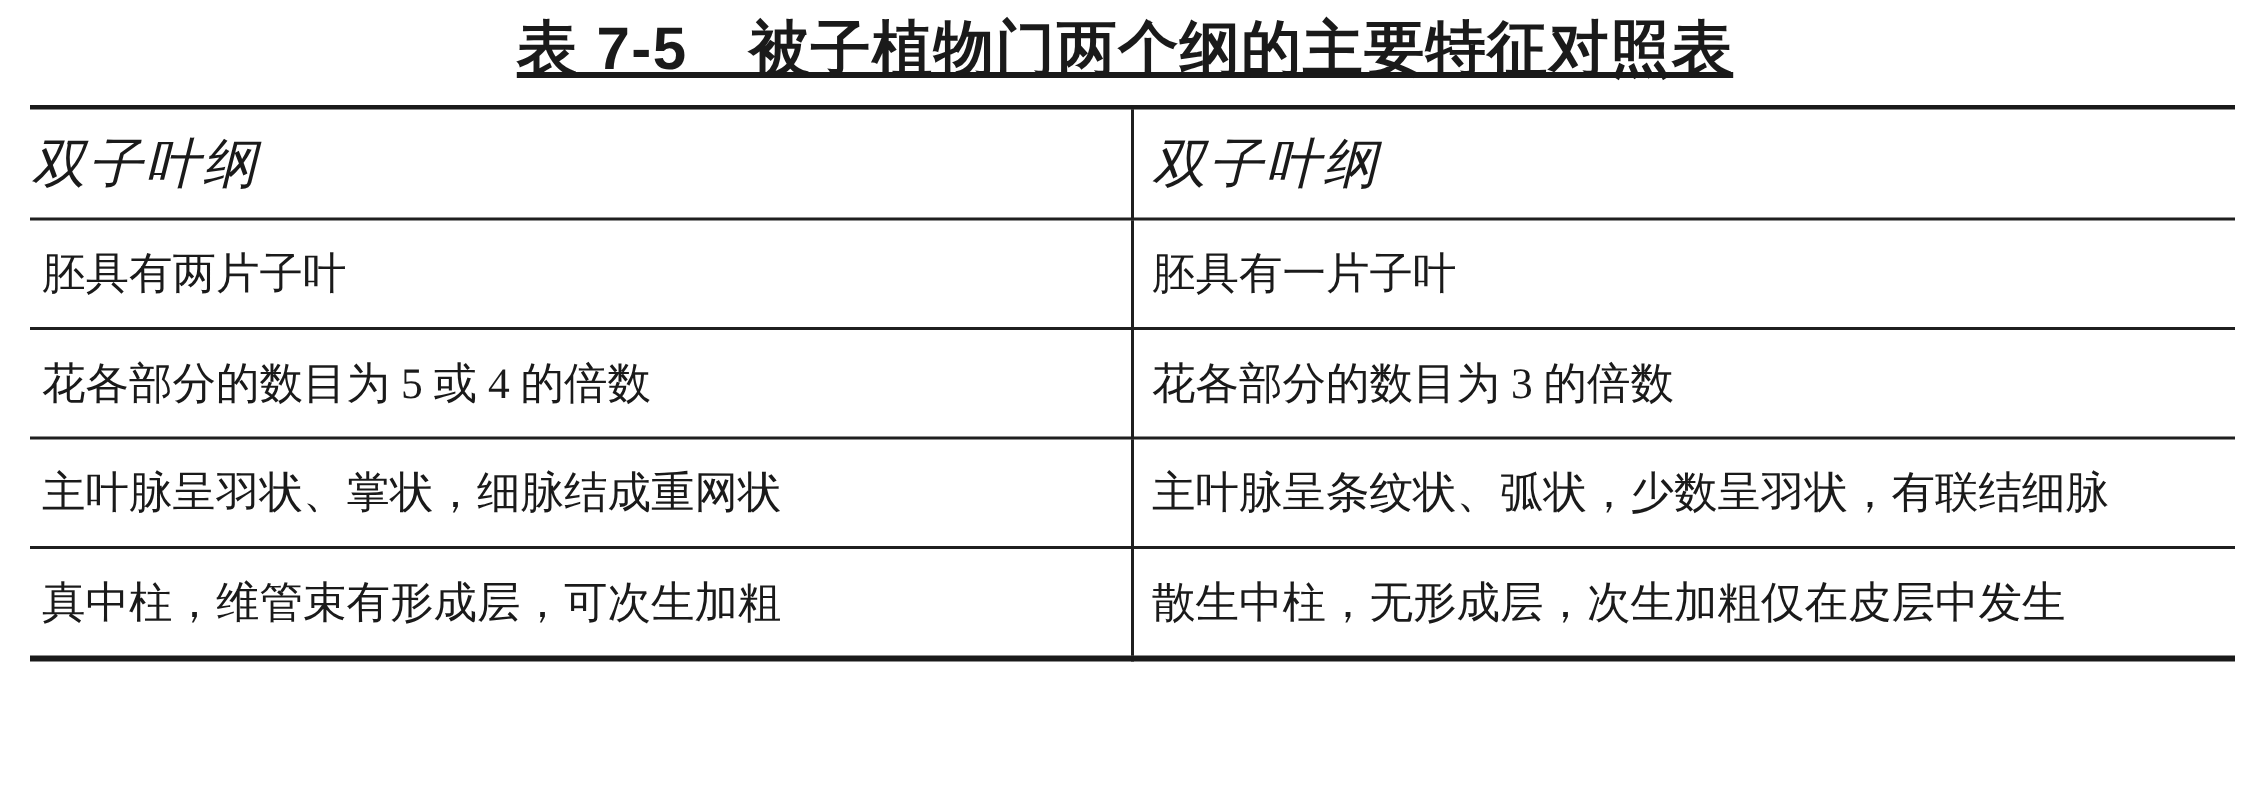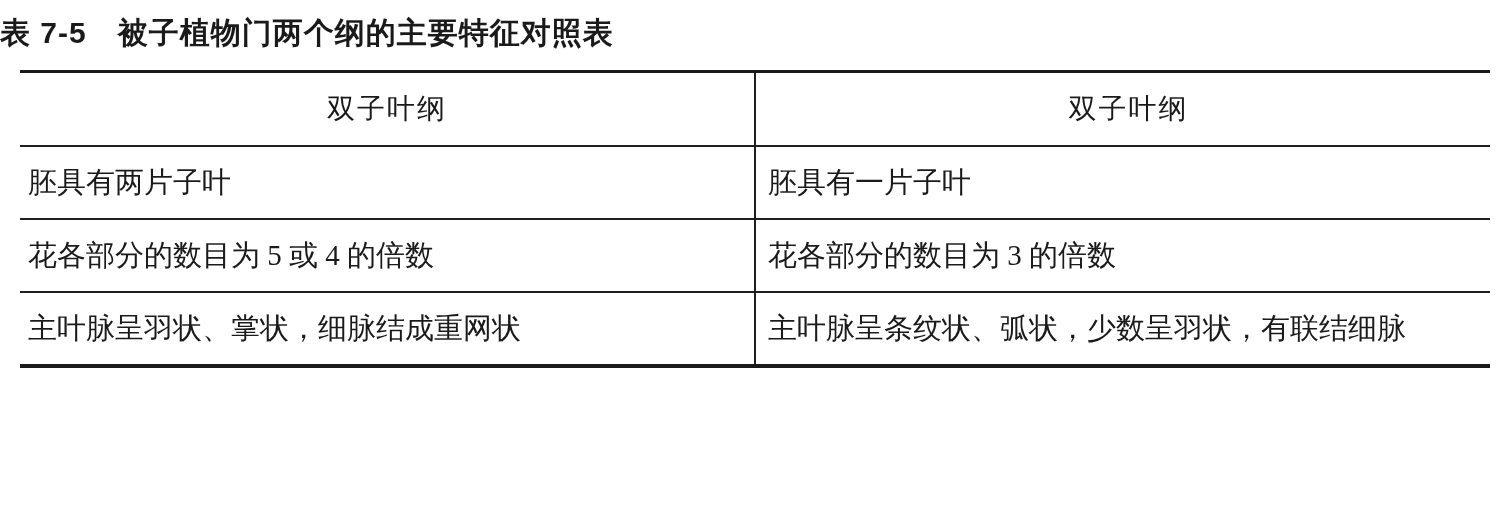--- a/index.html
+++ b/index.html
@@ -15,44 +15,47 @@
   .page {
     width: 1500px;
     height: 524px;
     background: #ffffff;
     position: relative;
   }
   .table-title {
     margin-top: 10px;
     height: 46px;
     line-height: 46px;
-    font-size: 30px;
+    text-align: center;
+    font-size: 40px;
     font-weight: bold;
     letter-spacing: 1px;
     font-family: "Liberation Sans", "DejaVu Sans", sans-serif;
+    text-decoration: underline;
   }
   table.compare-table {
     border-collapse: collapse;
     table-layout: fixed;
     width: 1470px;
     margin: 14px 15px 0 20px;
     border-top: 3px solid #1a1a1a;
     border-bottom: 4px solid #1a1a1a;
   }
   table.compare-table col {
     width: 725px;
   }
   table.compare-table th {
     height: 70px;
-    font-size: 28px;
+    font-size: 36px;
     font-weight: normal;
-    text-align: center;
+    text-align: left;
     vertical-align: middle;
     border-bottom: 2px solid #1f1f1f;
     letter-spacing: 2px;
+    font-style: italic;
   }
   table.compare-table td {
     height: 71px;
     font-size: 29px;
     text-align: left;
     vertical-align: middle;
     border-bottom: 2px solid #1f1f1f;
     padding: 0 10px 0 8px;
     white-space: nowrap;
     overflow: hidden;
@@ -93,16 +96,20 @@
         <td class="col-right">胚具有一片子叶</td>
       </tr>
       <tr>
         <td class="col-left">花各部分的数目为 5 或 4 的倍数</td>
         <td class="col-right">花各部分的数目为 3 的倍数</td>
       </tr>
       <tr>
         <td class="col-left">主叶脉呈羽状、掌状，细脉结成重网状</td>
         <td class="col-right">主叶脉呈条纹状、弧状，少数呈羽状，有联结细脉</td>
       </tr>
+      <tr>
+        <td class="col-left">真中柱，维管束有形成层，可次生加粗</td>
+        <td class="col-right">散生中柱，无形成层，次生加粗仅在皮层中发生</td>
+      </tr>
     </tbody>
   </table>
 
 </div>
 
 </body></html>

